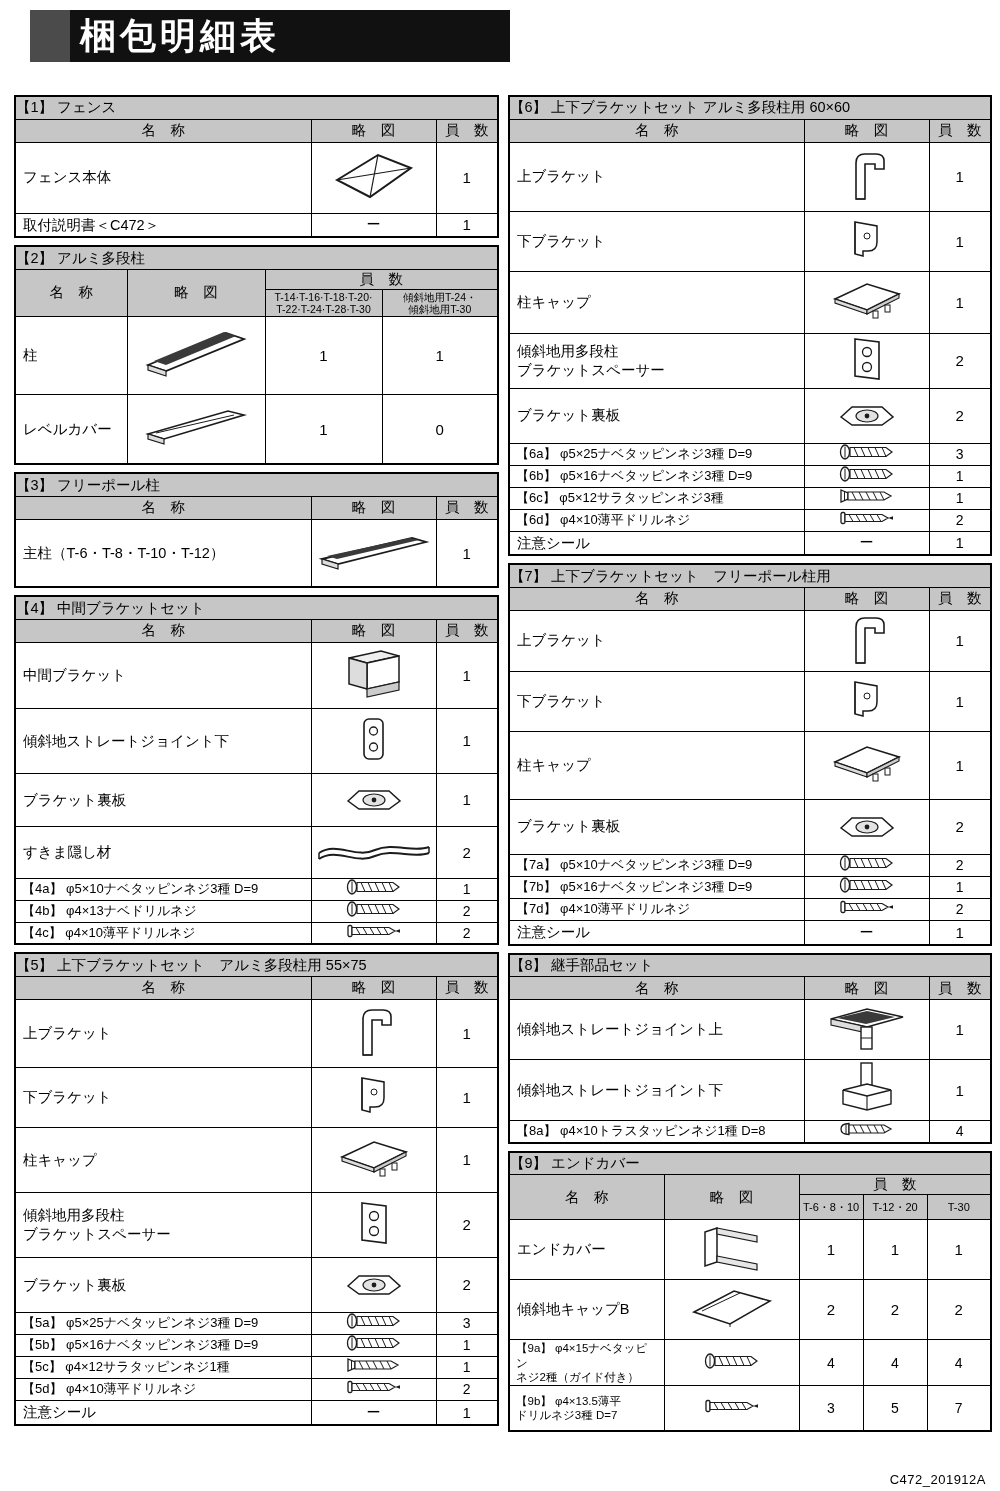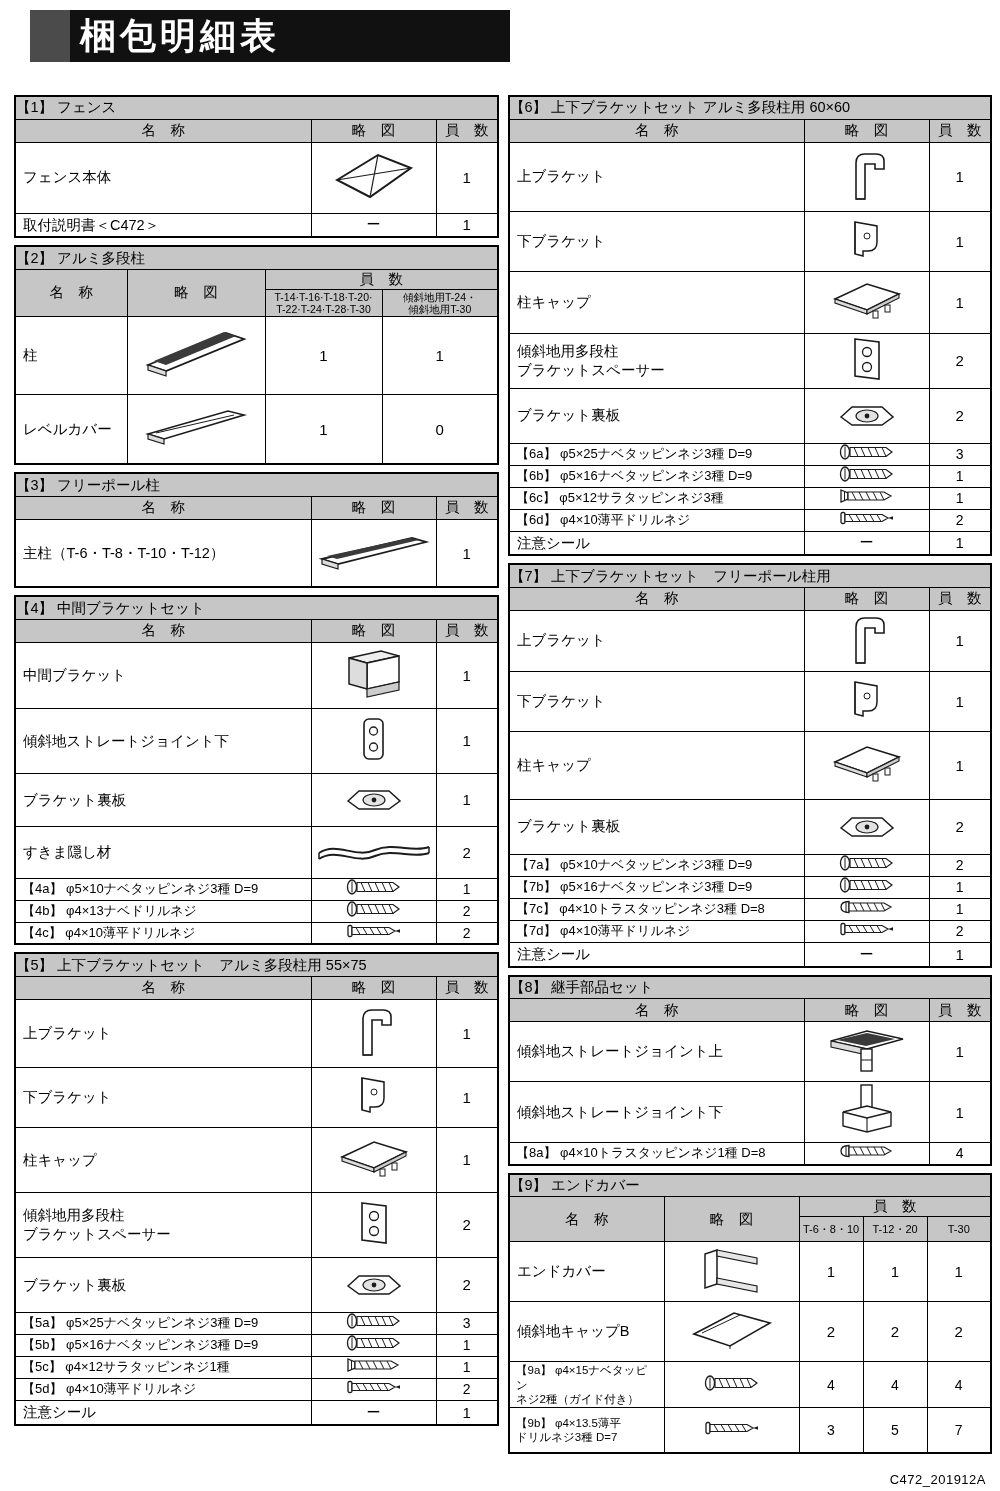--- a/index.html
+++ b/index.html
@@ -513,30 +513,20 @@
               <td class="nm">【7b】 φ5×16ナベタッピンネジ3種 D=9</td>
               <td class="dg"><span class="diag"><svg width="58" height="16" viewBox="0 0 58 16">
                     <ellipse cx="7" cy="8" rx="4.5" ry="7" fill="#fff" stroke="#1b1b1b" stroke-width="1.3"></ellipse>
                     <line x1="7" y1="2.5" x2="7" y2="13.5" stroke="#1b1b1b" stroke-width="1"></line>
                     <polygon points="12,3.5 48,3.5 54,8 48,12.5 12,12.5" fill="#fff" stroke="#1b1b1b" stroke-width="1.2"></polygon>
                     <path d="M16,3.5 L20,12.5 M23,3.5 L27,12.5 M30,3.5 L34,12.5 M37,3.5 L41,12.5 M44,3.5 L48,12.5" stroke="#1b1b1b" stroke-width="1"></path>
                   </svg></span></td>
               <td class="qt">1</td>
             </tr>
             <tr class="row small" style="height: 22px;">
-              <td class="nm">【7c】 φ4×10トラスタッピンネジ3種 D=8</td>
-              <td class="dg"><span class="diag"><svg width="58" height="16" viewBox="0 0 58 16">
-                    <path d="M11,2.5 Q3,2.5 3,8 Q3,13.5 11,13.5 Z" fill="#fff" stroke="#1b1b1b" stroke-width="1.3"></path>
-                    <line x1="8" y1="3" x2="8" y2="13" stroke="#1b1b1b" stroke-width="1"></line>
-                    <polygon points="11,4 46,4 53,8 46,12 11,12" fill="#fff" stroke="#1b1b1b" stroke-width="1.2"></polygon>
-                    <path d="M15,4 L19,12 M22,4 L26,12 M29,4 L33,12 M36,4 L40,12 M43,4 L47,12" stroke="#1b1b1b" stroke-width="1"></path>
-                  </svg></span></td>
-              <td class="qt">1</td>
-            </tr>
-            <tr class="row small" style="height: 22px;">
               <td class="nm">【7d】 φ4×10薄平ドリルネジ</td>
               <td class="dg"><span class="diag"><svg width="58" height="16" viewBox="0 0 58 16">
                     <rect x="3" y="2.5" width="4" height="11" rx="1.5" fill="#fff" stroke="#1b1b1b" stroke-width="1.3"></rect>
                     <polygon points="7,4.5 44,4.5 50,8 44,11.5 7,11.5" fill="#fff" stroke="#1b1b1b" stroke-width="1.2"></polygon>
                     <path d="M11,4.5 L15,11.5 M18,4.5 L22,11.5 M25,4.5 L29,11.5 M32,4.5 L36,11.5 M39,4.5 L43,11.5" stroke="#1b1b1b" stroke-width="1"></path>
                     <polygon points="50,8 55,6.2 55,9.8" fill="#1b1b1b"></polygon>
                   </svg></span></td>
               <td class="qt">2</td>
             </tr>
             <tr class="row" style="height: 22px;">

